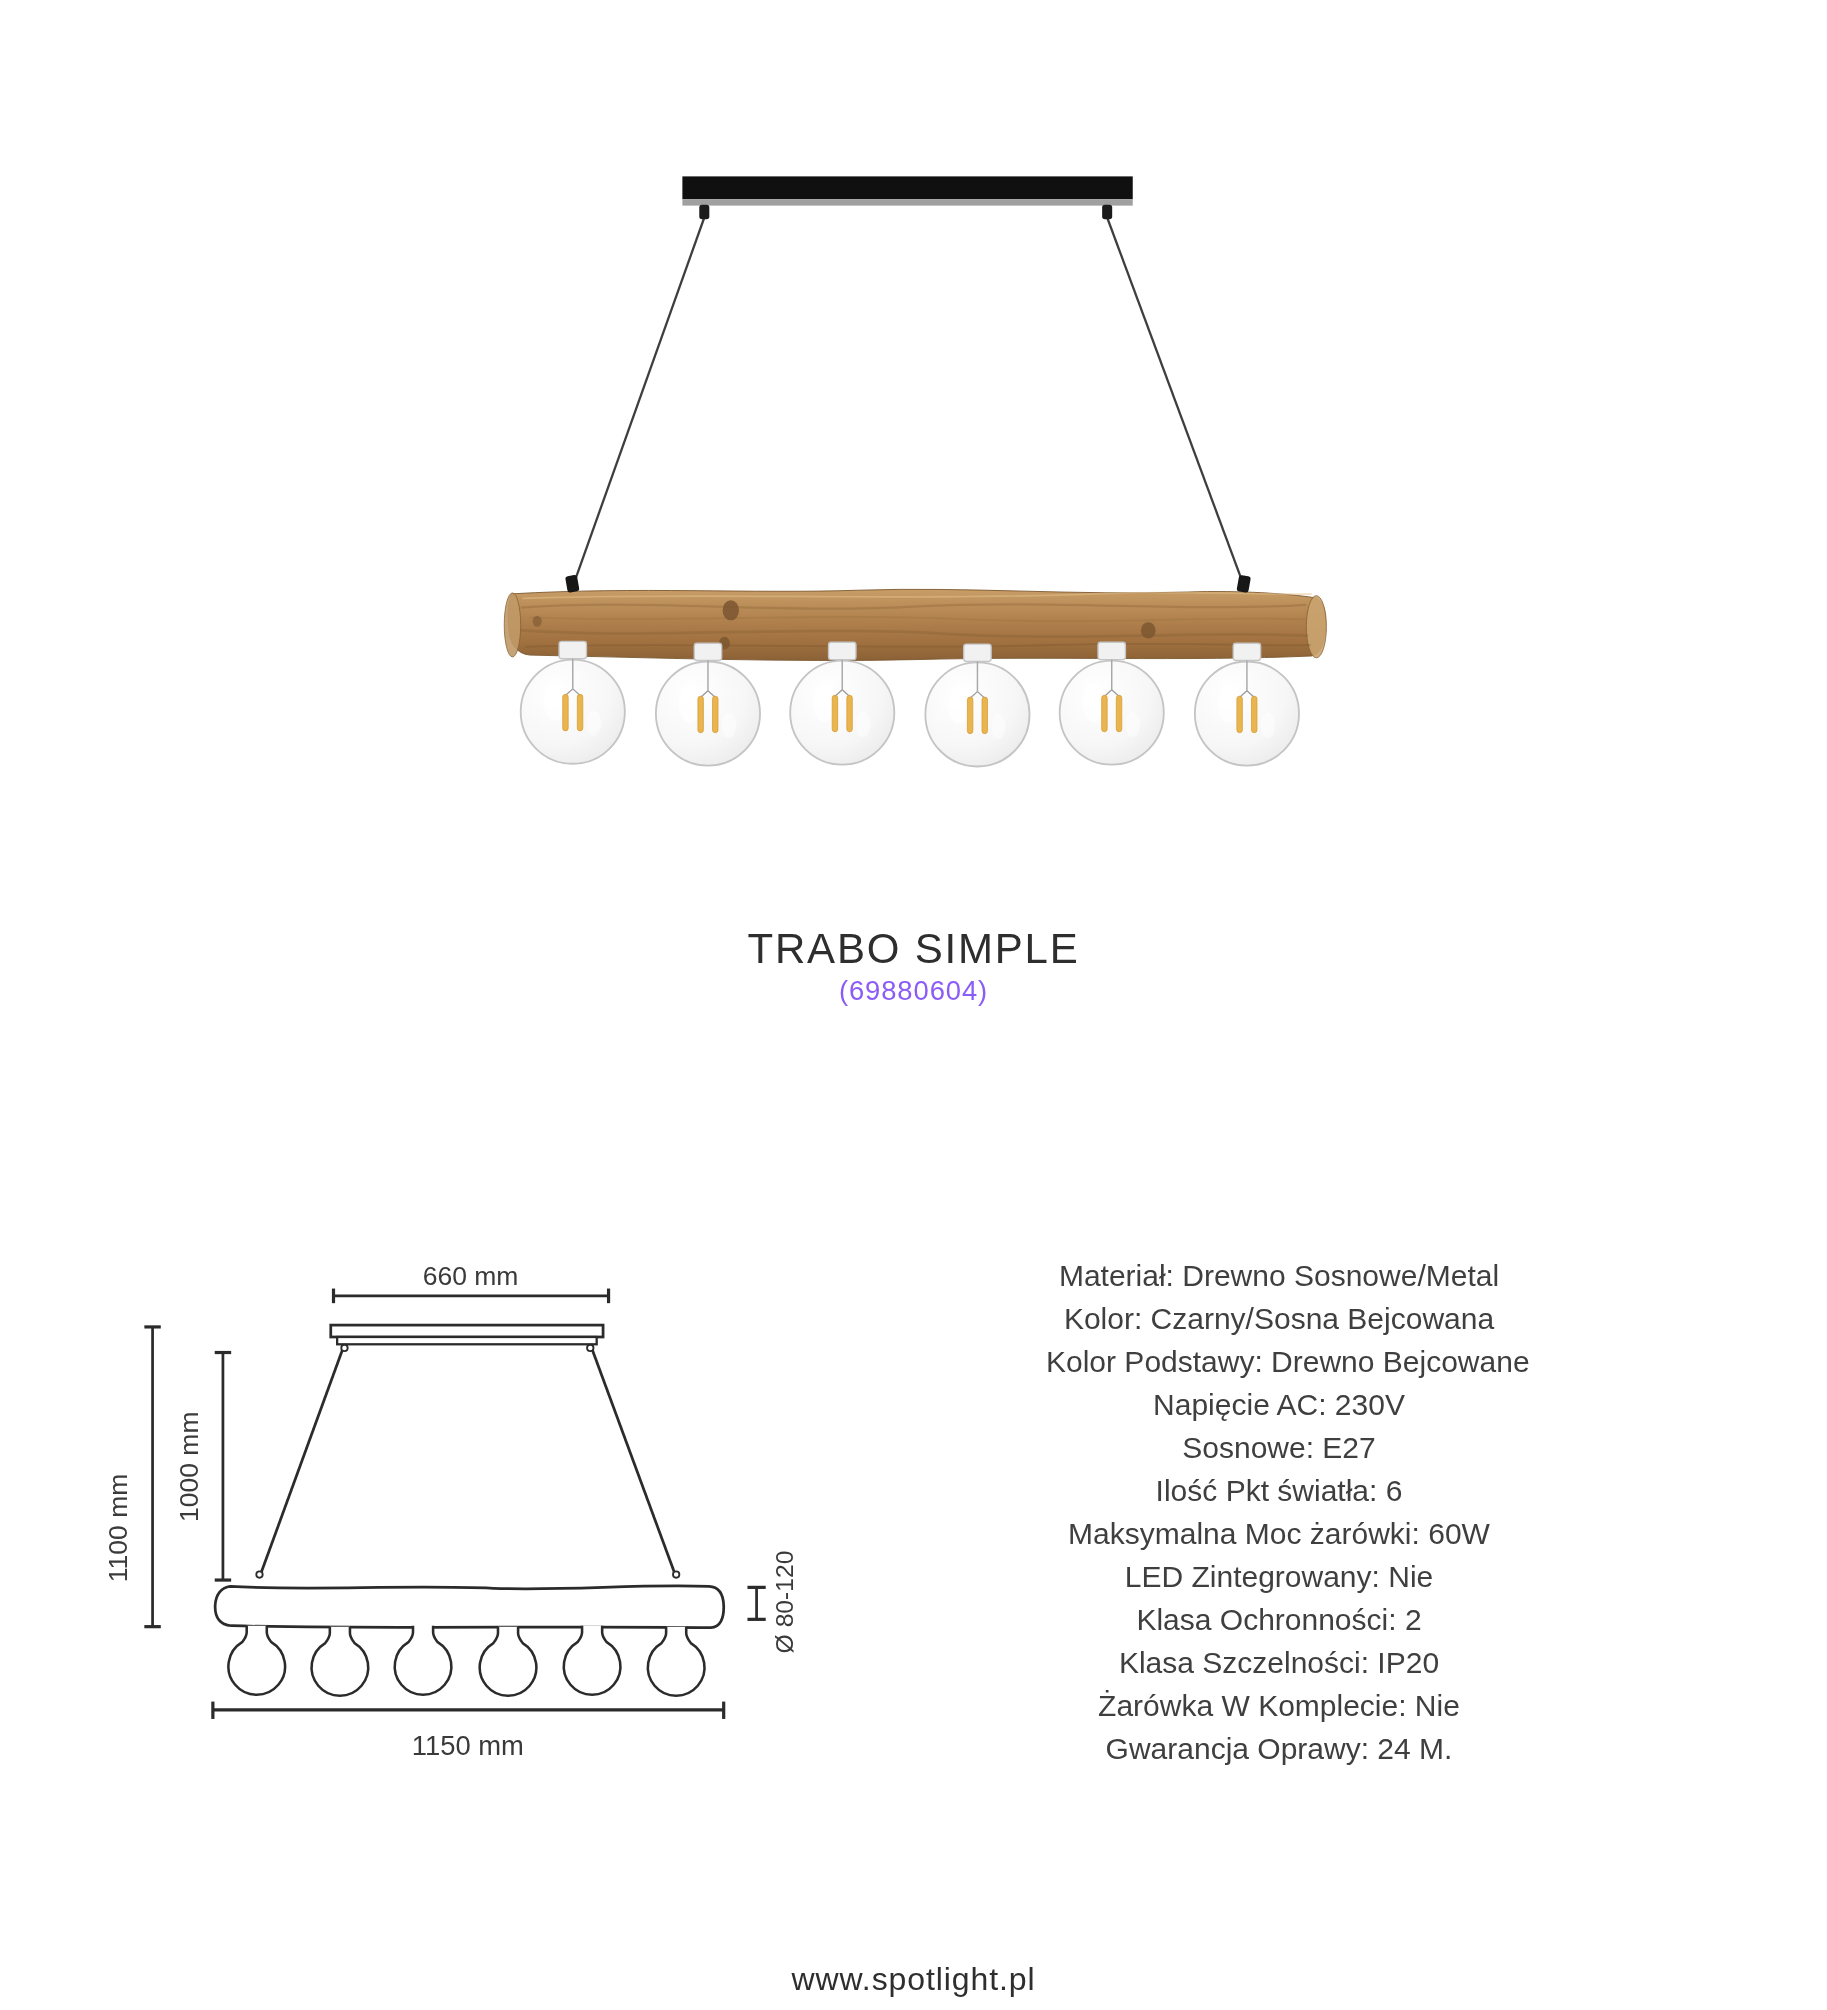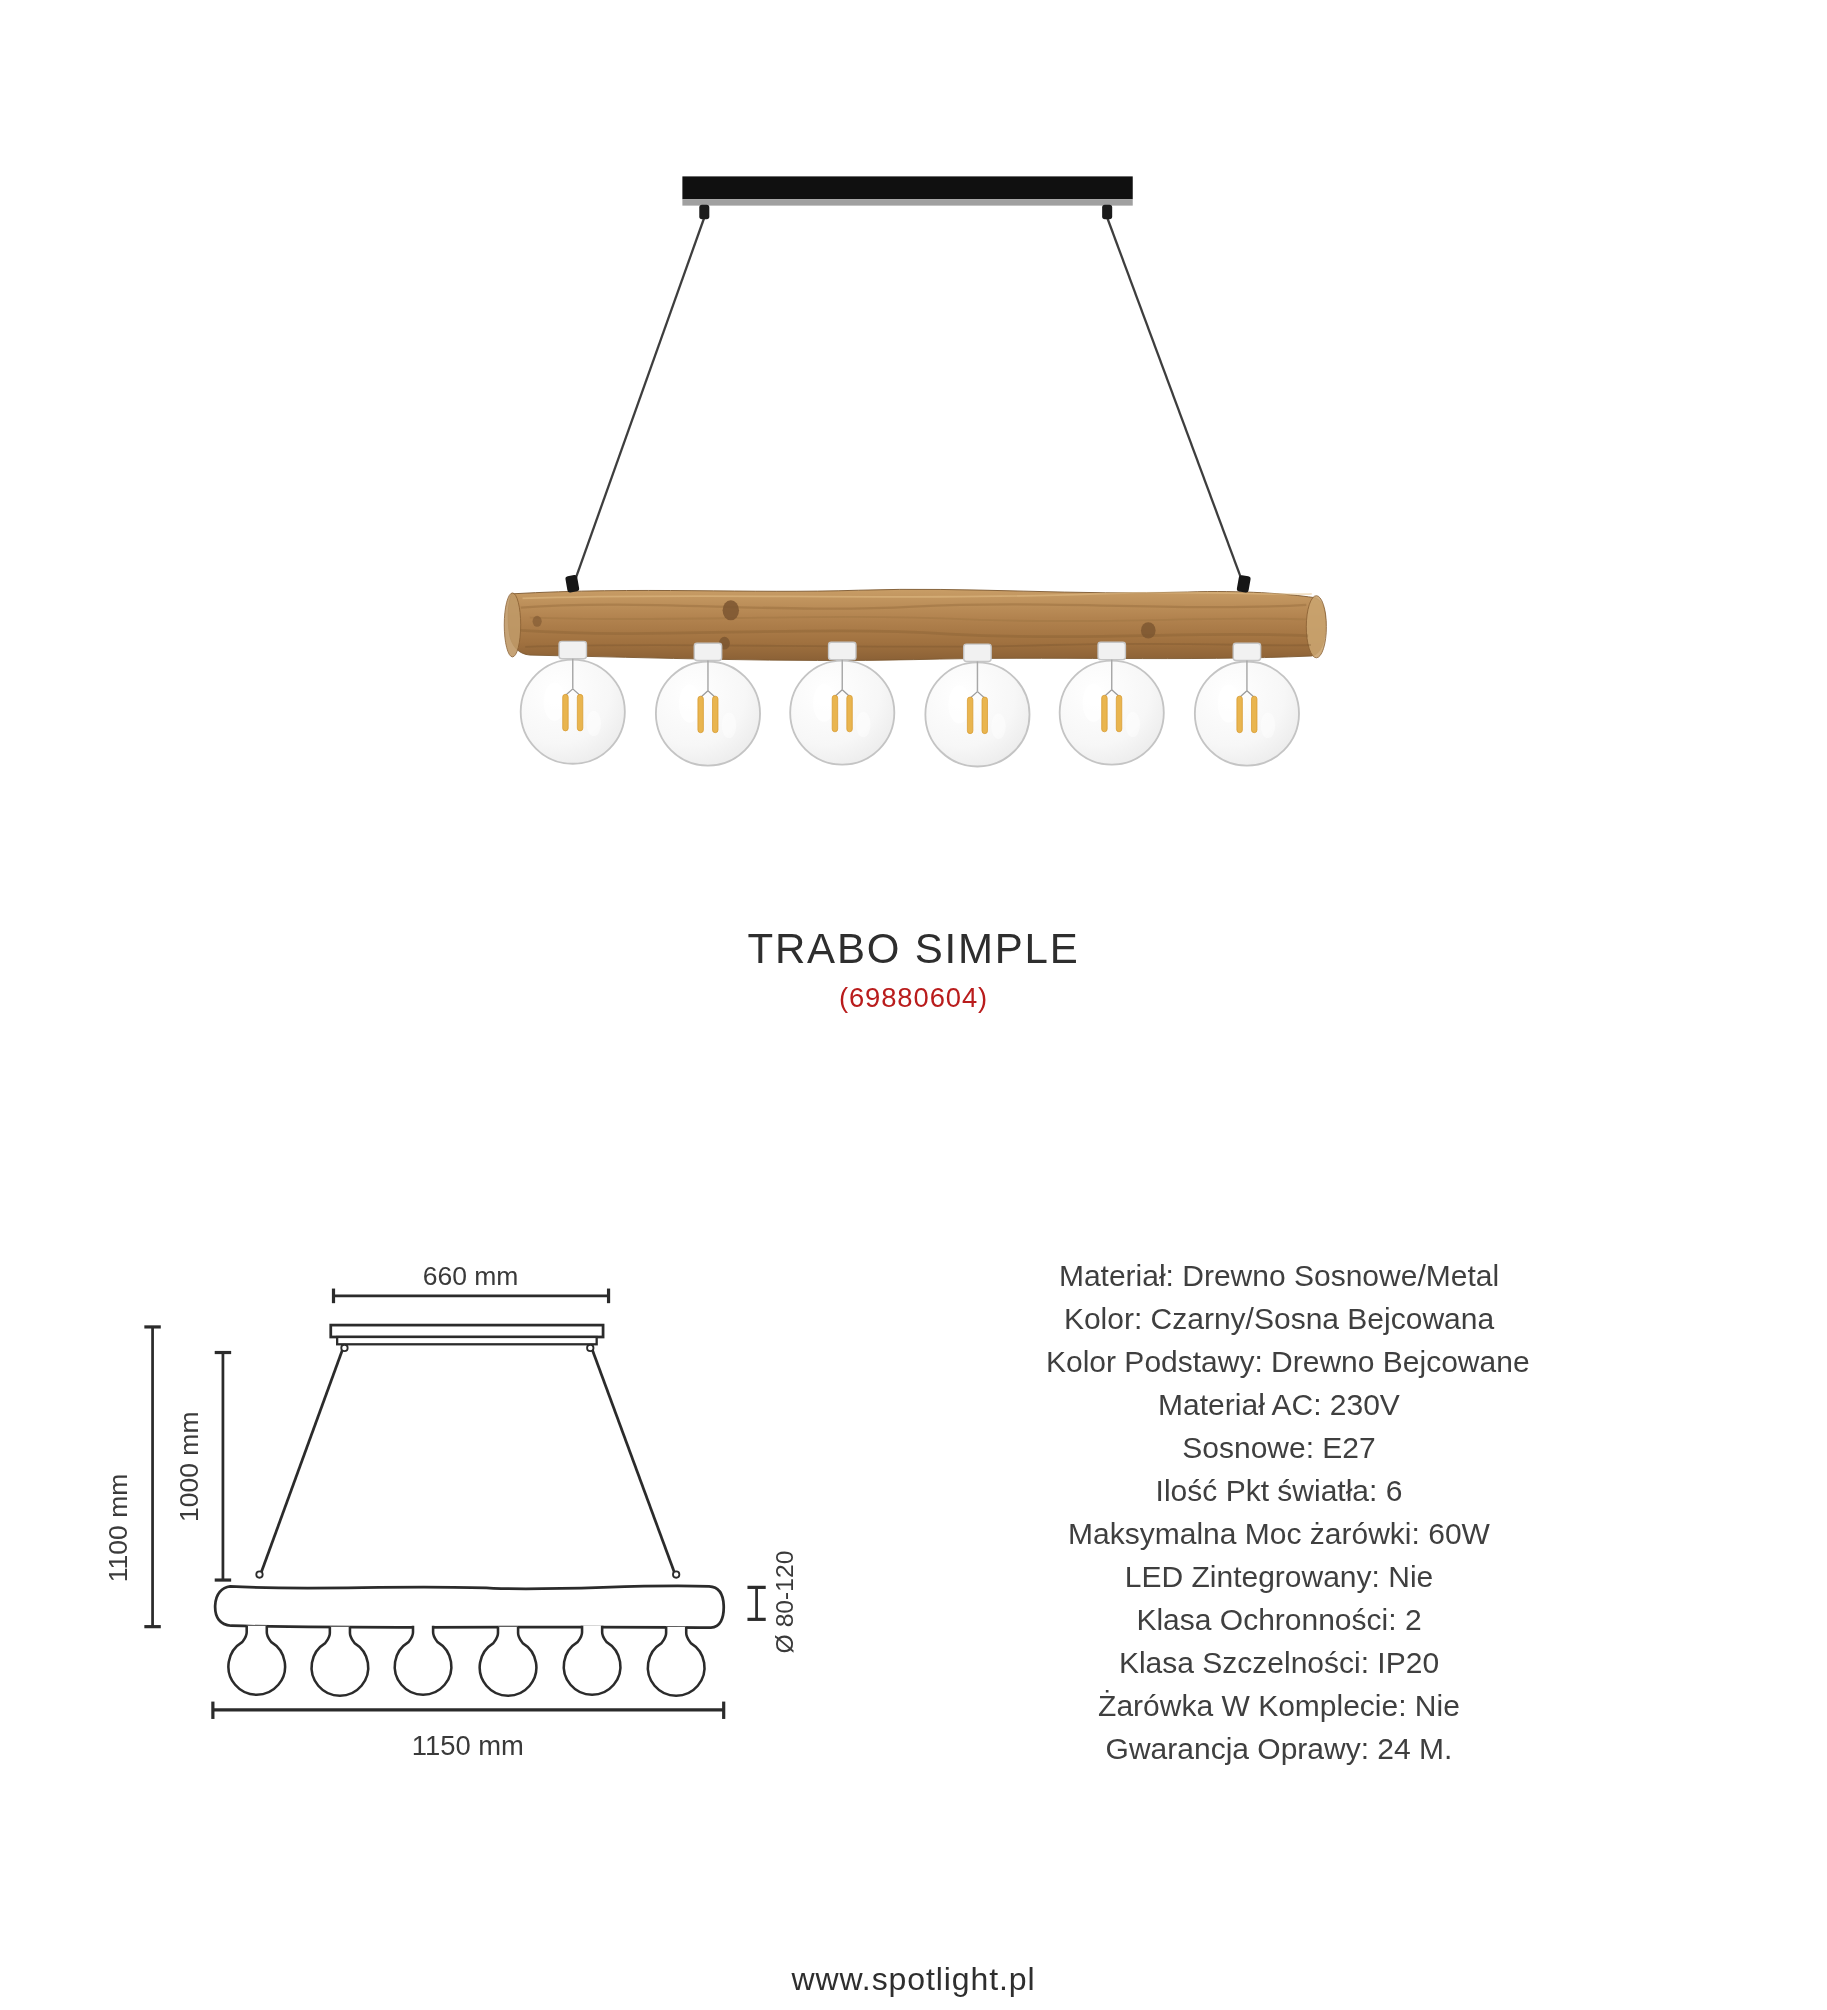--- a/index.html
+++ b/index.html
@@ -13,21 +13,21 @@
   }
   .photo{position:absolute;left:0;top:0;}
   .title-block{
     position:absolute;left:0;top:925px;width:1827px;
     text-align:center;color:#2e2e2e;
   }
   .title{
     font-size:42px;letter-spacing:1.8px;font-weight:400;color:#2e2e2e;
   }
   .code{
-    margin-top:9px;font-size:27.4px;letter-spacing:0.9px;color:#b91c1c;
+    margin-top:2px;font-size:27.4px;letter-spacing:0.9px;color:#8b5cf6;
   }
   .drawing{position:absolute;left:82px;top:1252px;}
   .specs{
     position:absolute;left:1046px;top:1254px;width:466px;
     text-align:center;color:#3f3f3f;font-size:30px;
   }
   .spec-line{line-height:43px;white-space:nowrap;}
   .footer{
     position:absolute;left:0;top:1961px;width:1827px;
     text-align:center;font-size:32px;letter-spacing:0.9px;color:#2e2e2e;
@@ -189,21 +189,21 @@
       <line x1="233" y1="1862" x2="233" y2="1881" stroke-width="3.5"></line>
       <line x1="792" y1="1862" x2="792" y2="1881" stroke-width="3.5"></line>
     </g>
     <text class="dimtext" x="512" y="1920" text-anchor="middle" font-size="30">1150 mm</text>
   </svg>
 
   <div class="specs">
     <div class="spec-line">Materiał: Drewno Sosnowe/Metal</div>
     <div class="spec-line">Kolor: Czarny/Sosna Bejcowana</div>
     <div class="spec-line">Kolor Podstawy: Drewno Bejcowane</div>
-    <div class="spec-line">Materiał AC: 230V</div>
+    <div class="spec-line">Napięcie AC: 230V</div>
     <div class="spec-line">Sosnowe: E27</div>
     <div class="spec-line">Ilość Pkt światła: 6</div>
     <div class="spec-line">Maksymalna Moc żarówki: 60W</div>
     <div class="spec-line">LED Zintegrowany: Nie</div>
     <div class="spec-line">Klasa Ochronności: 2</div>
     <div class="spec-line">Klasa Szczelności: IP20</div>
     <div class="spec-line">Żarówka W Komplecie: Nie</div>
     <div class="spec-line">Gwarancja Oprawy: 24 M.</div>
   </div>
 

